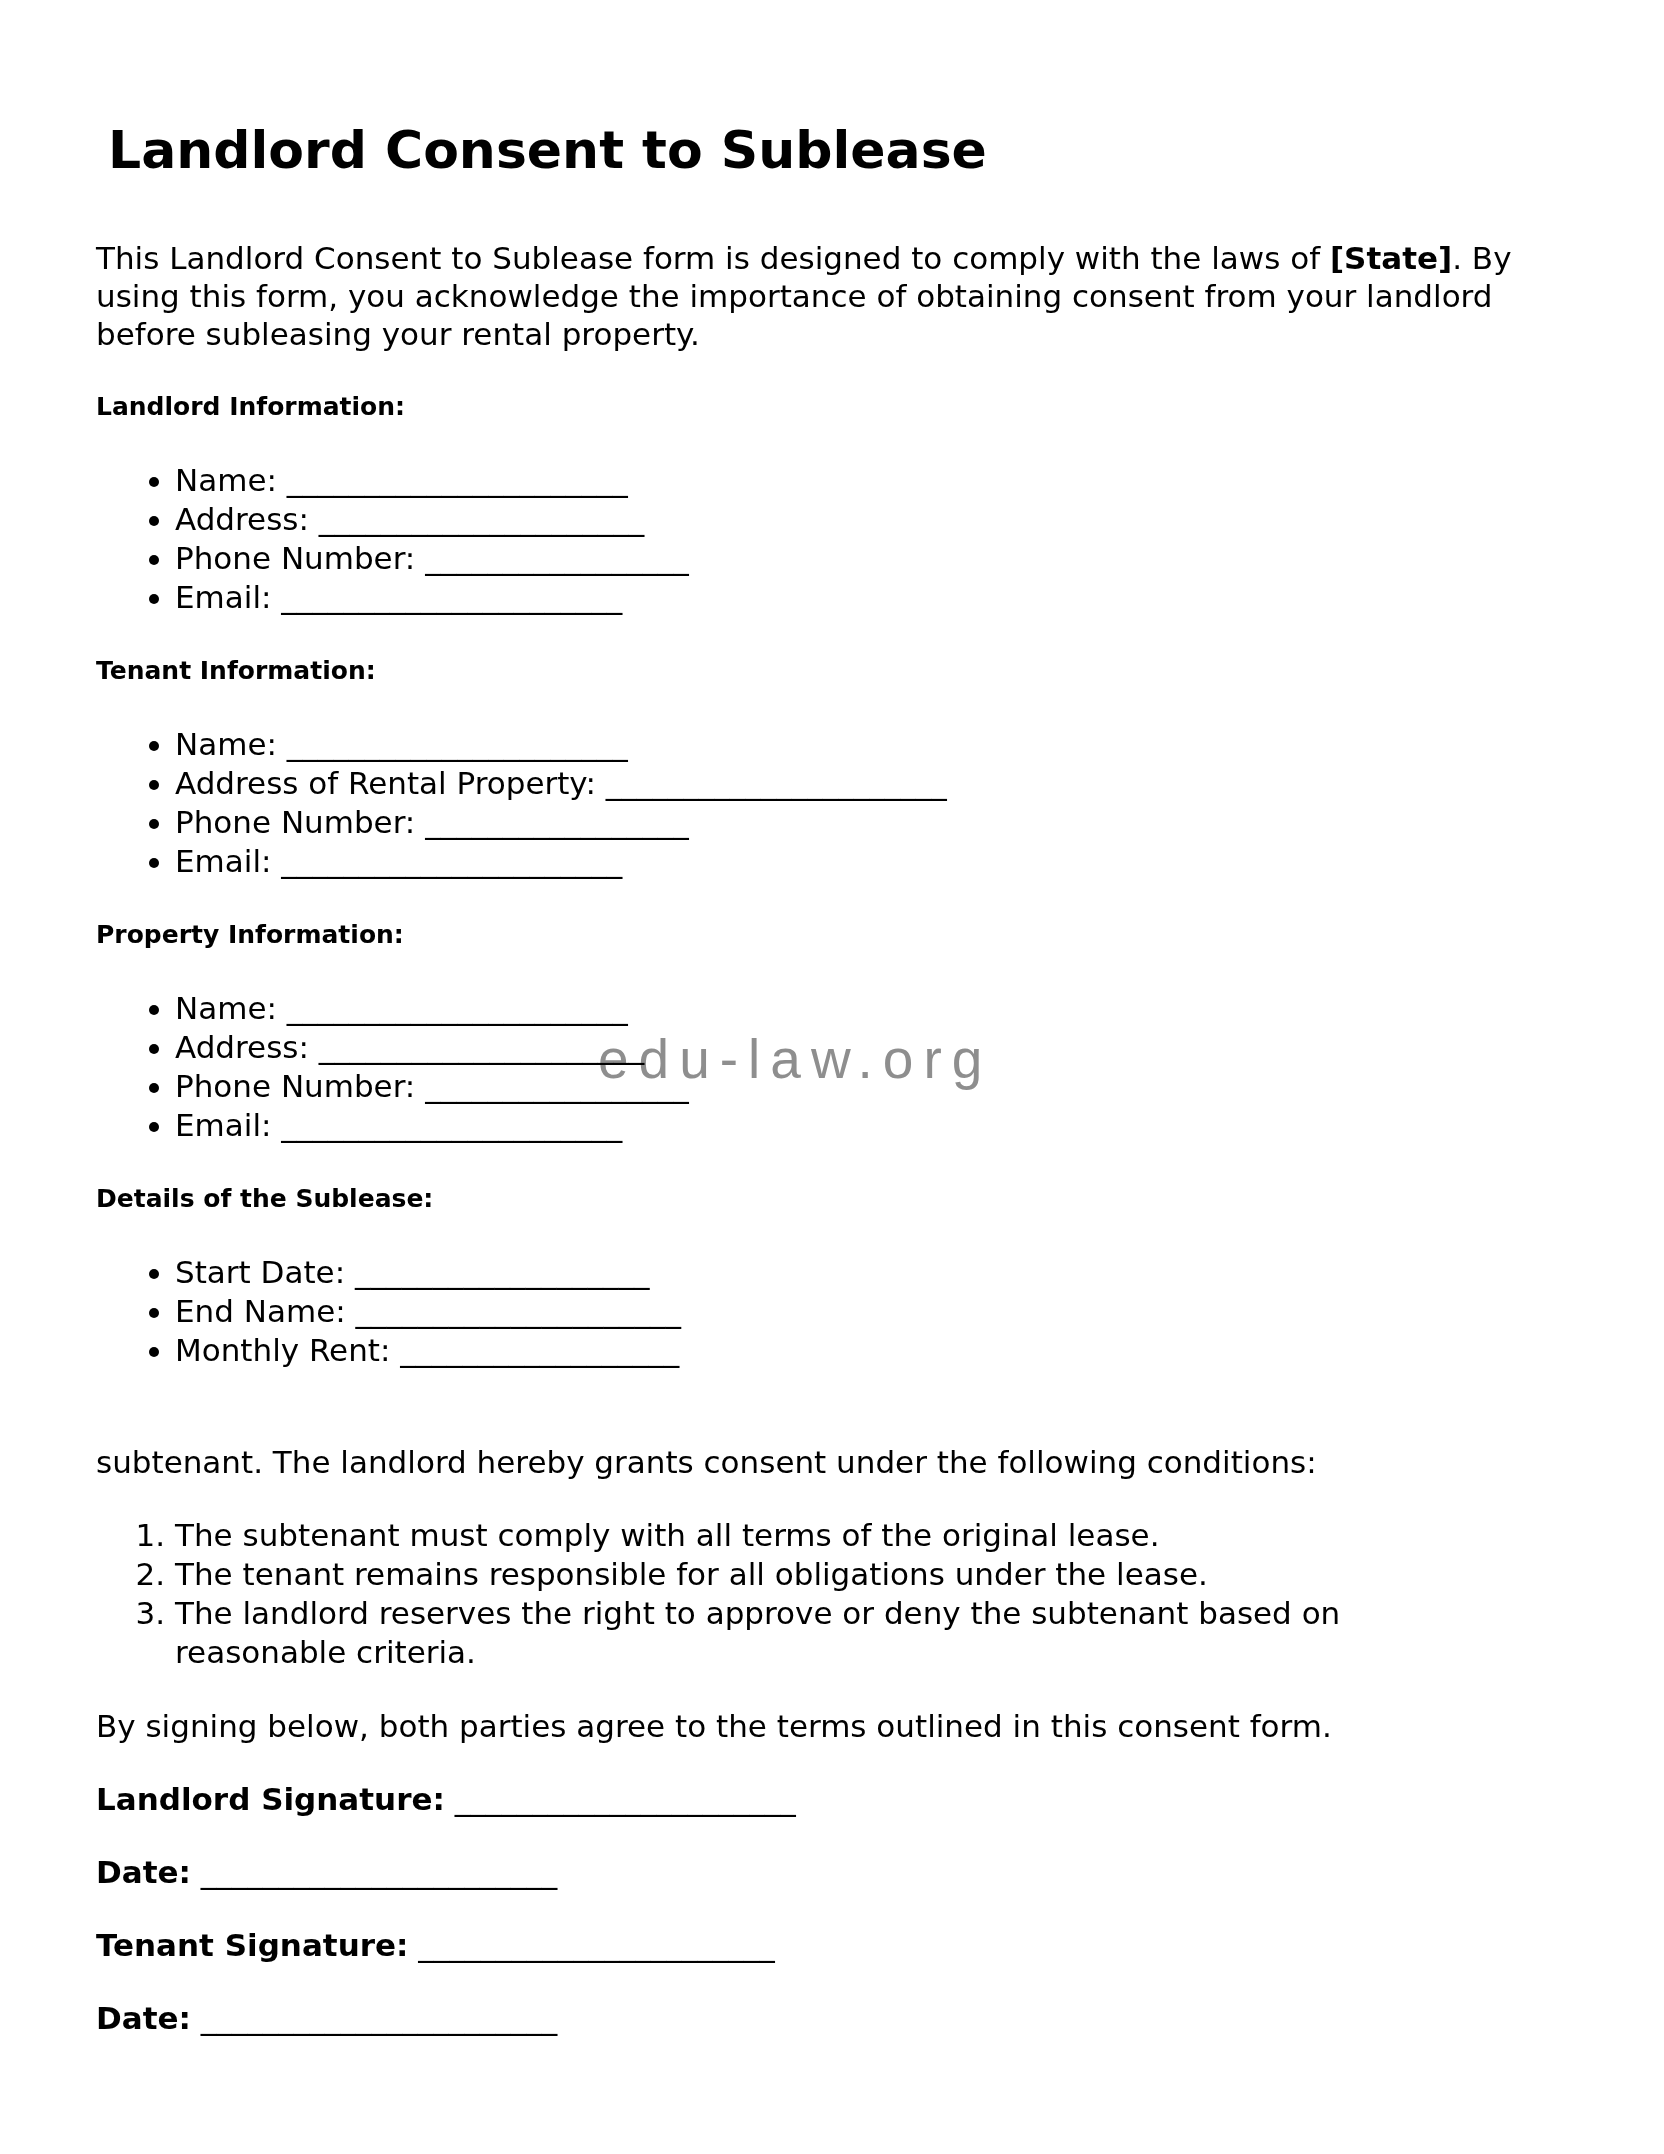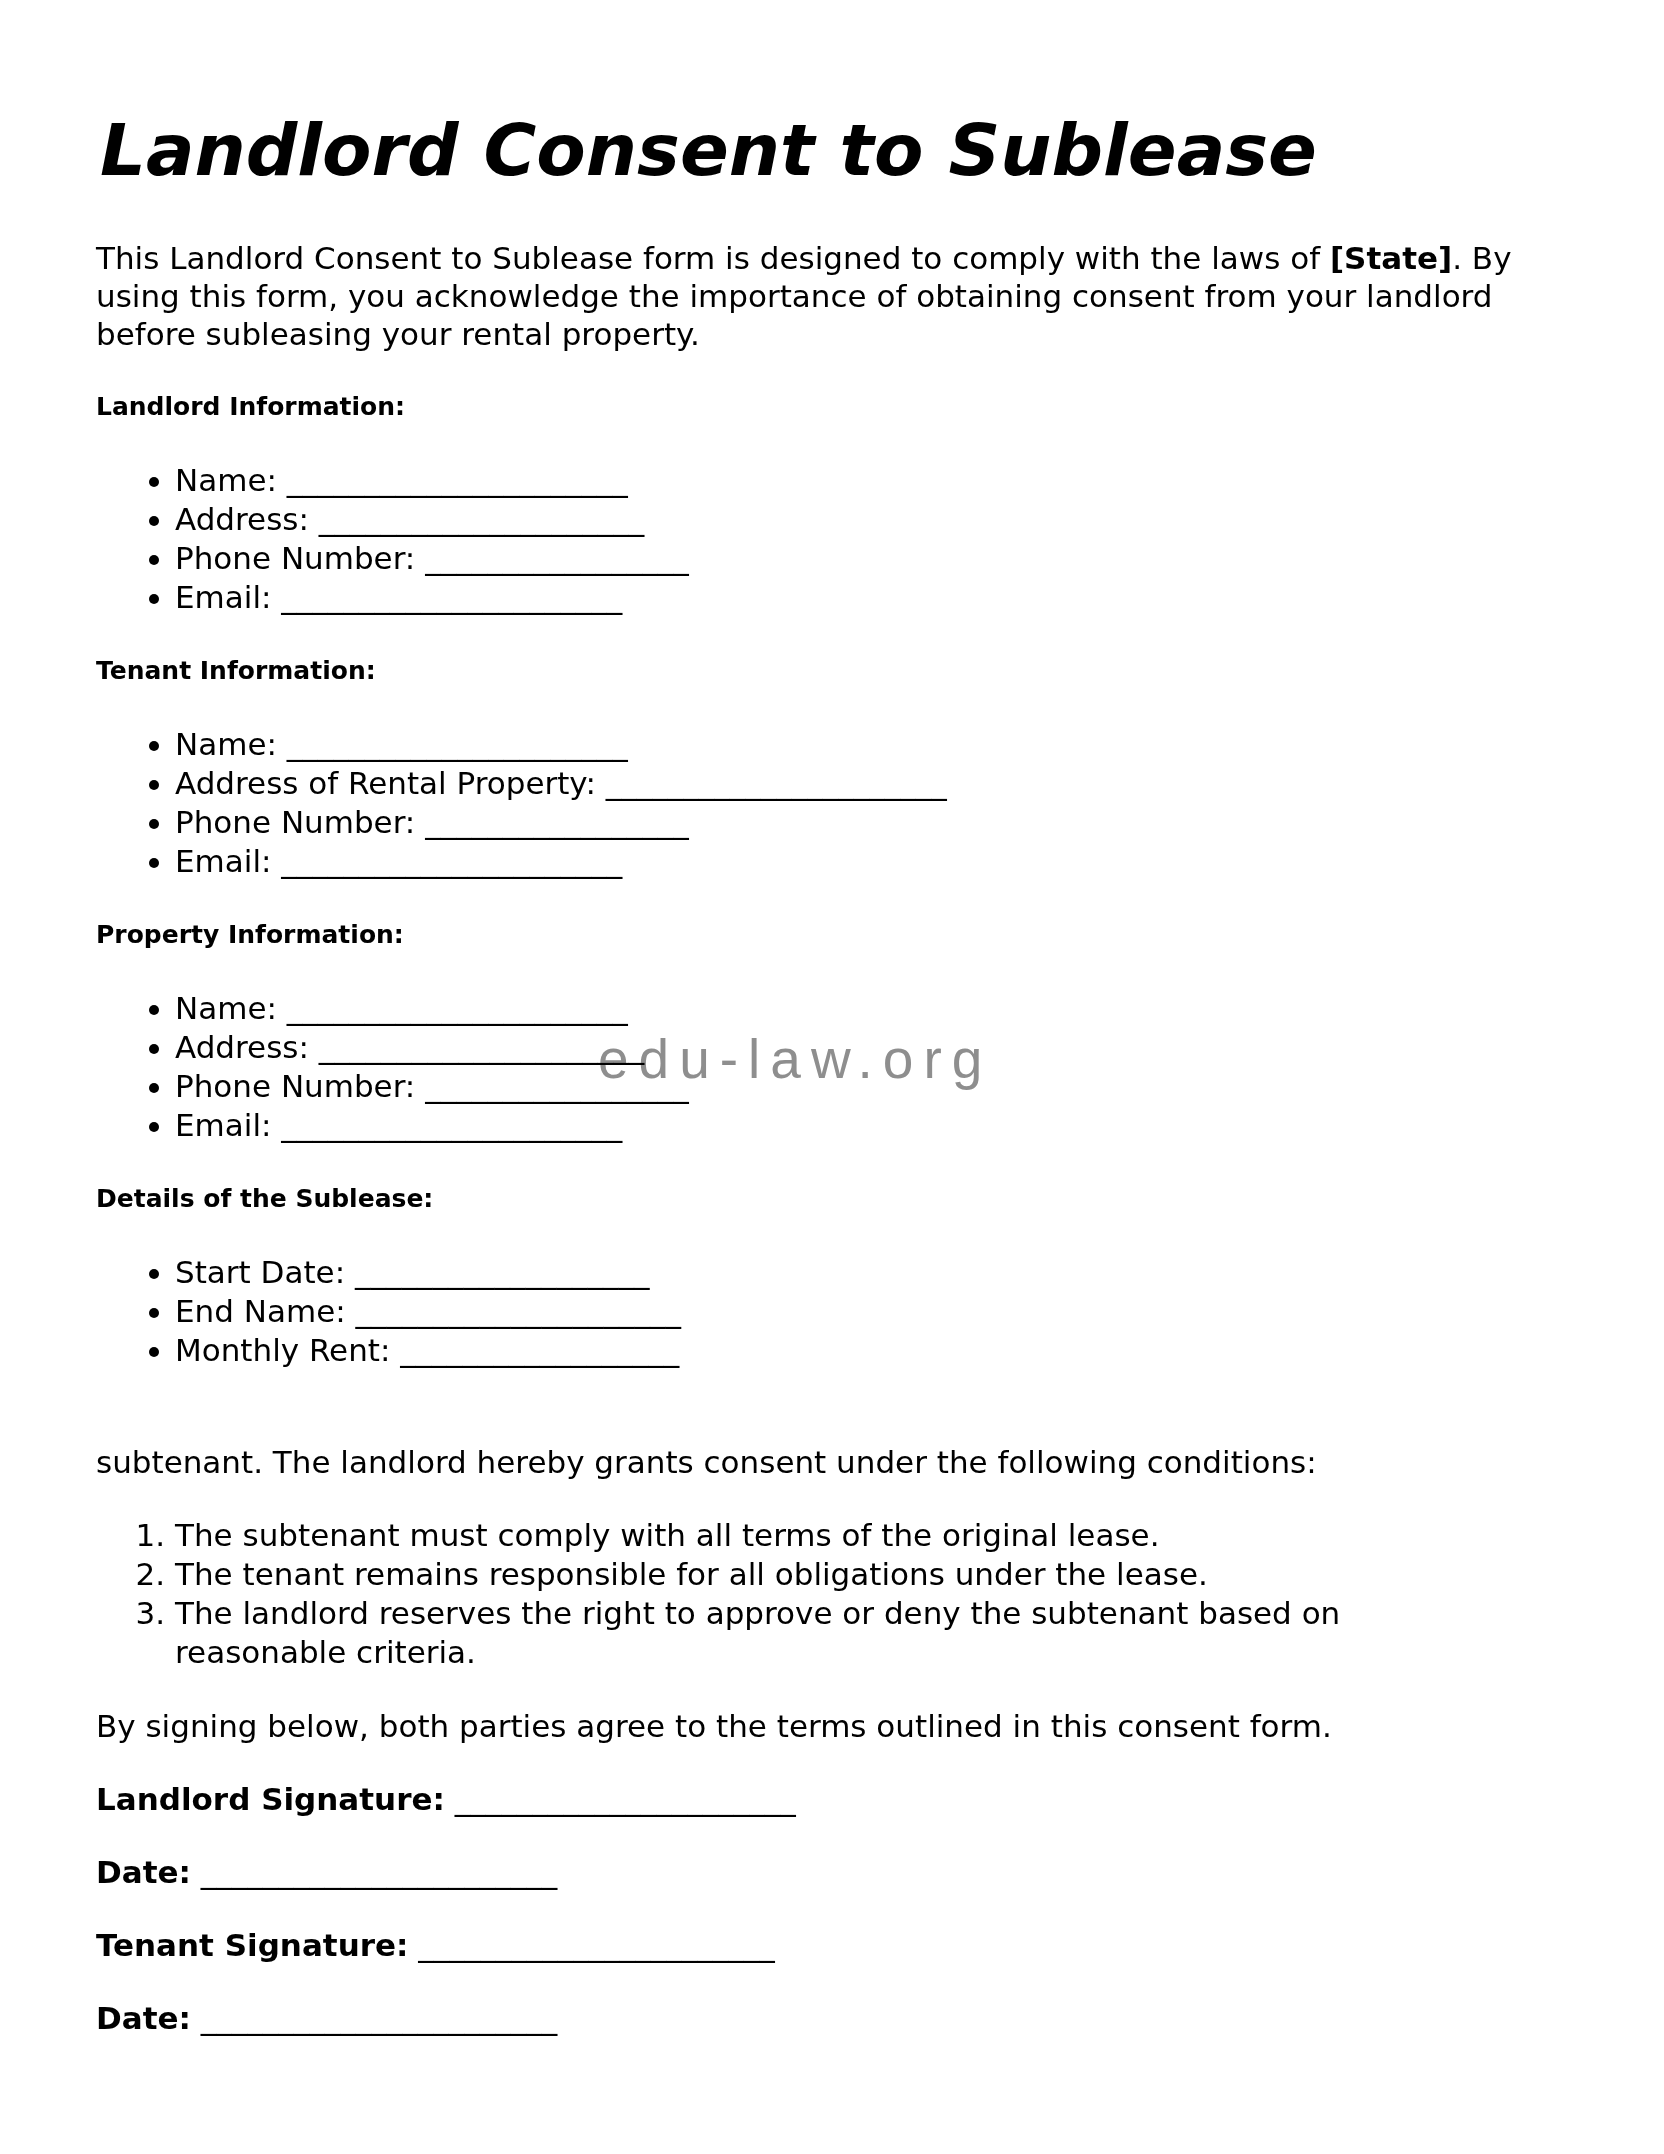--- a/index.html
+++ b/index.html
@@ -11,26 +11,25 @@
     padding: 112px 96px 40px 96px;
     position: relative;
     background: transparent;
     color: #000000;
     font-family: "DejaVu Sans", "Liberation Sans", sans-serif;
     font-size: 31px;
     line-height: 38px;
     overflow: hidden;
   }
   h1 {
-    font-size: 72px;
+    font-size: 52px;
     line-height: 77px;
-    margin: 0 0 50px 4px;
+    margin: 0 0 50px 12px;
     font-weight: bold;
     letter-spacing: 0;
-    font-style: italic;
   }
   p { margin: 35px 0; }
   h2 {
     font-size: 25px;
     line-height: 38px;
     margin: 35px 0;
     font-weight: bold;
   }
   ul, ol {
     margin: 35px 0;

